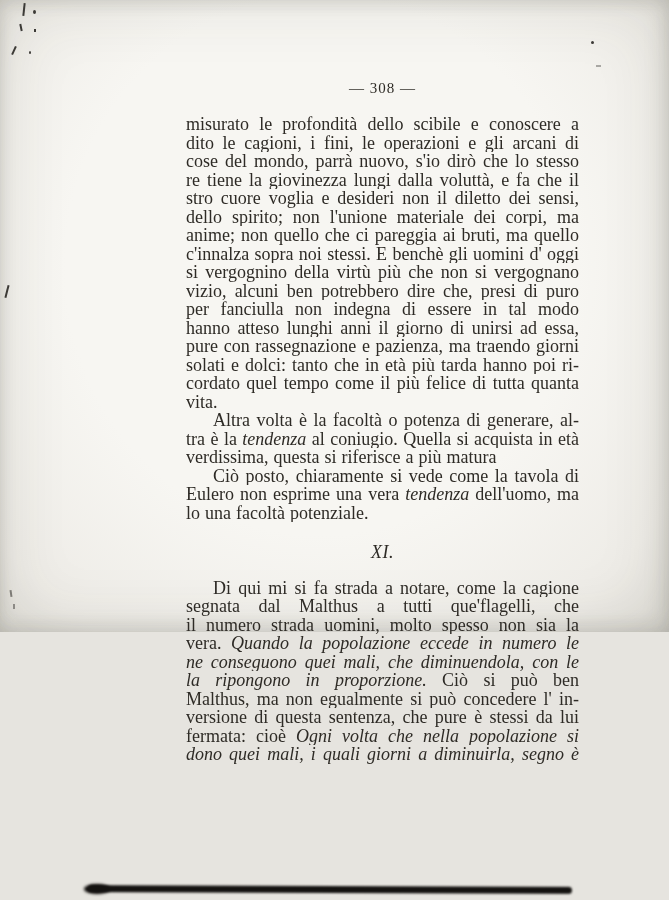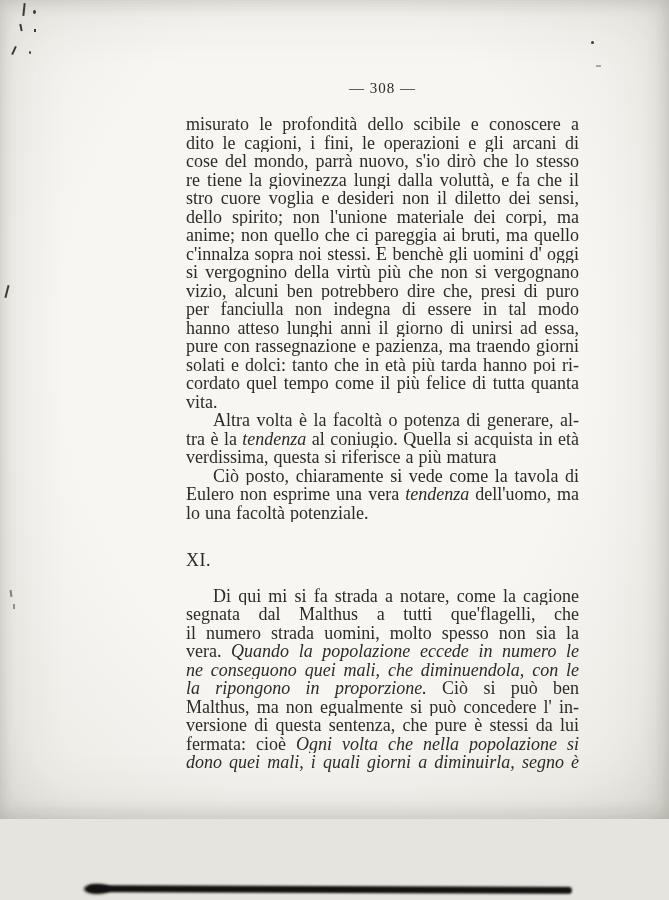--- a/index.html
+++ b/index.html
@@ -3,21 +3,21 @@
 <meta charset="utf-8">
 <style>
   * { margin:0; padding:0; box-sizing:border-box; }
   html, body { width:669px; height:900px; overflow:hidden; }
   body {
     background:#e6e4df;
     font-family:"Liberation Serif","DejaVu Serif",serif;
   }
   .page {
     position:relative;
-    width:669px; height:819px;
+    width:669px; height:632px;
     background: radial-gradient(ellipse at 48% 42%, #f7f6f2 52%, #eeece7 84%, #e2e0da 100%);
     box-shadow: inset 0 0 70px rgba(60,55,45,.12),
                 inset -8px 0 22px rgba(60,55,45,.07),
                 inset 0 -6px 18px rgba(60,55,45,.10),
                 inset 0 6px 14px rgba(60,55,45,.05);
     color:#2e2b26;
   }
   .page-number {
     position:absolute; top:80px; left:186px; width:393px;
     text-align:center; font-size:15px; letter-spacing:1px;
@@ -28,22 +28,22 @@
   }
   .line {
     line-height:18.5px; height:18.5px;
     overflow:hidden;
     word-spacing:.5px;
   }
   .jl { text-align:justify; text-align-last:justify; text-justify:inter-word; }
   .ind { padding-left:27px; }
   .line em { font-style:italic;margin-top:35px; }
   .heading {
-    text-align:left; line-height:18.5px;
-    margin:29px 0 17px; letter-spacing:.5px;
+    text-align:center; line-height:18.5px;
+    margin:21px 0 17px; letter-spacing:.5px;font-style:italic;
   }
   
   .artifact { position:absolute; background:#3c3a36; }
   .m1  { left:23px;  top:3px;   width:2px; height:13px; transform:rotate(6deg); }
   .m2  { left:33px;  top:10px;  width:3px; height:4px;  border-radius:50%; }
   .m3  { left:20px;  top:24px;  width:2px; height:7px;  transform:rotate(-12deg); }
   .m4  { left:34px;  top:29px;  width:2px; height:3px; }
   .m5  { left:13px;  top:46px;  width:2px; height:9px;  transform:rotate(25deg); }
   .m6  { left:29px;  top:51px;  width:2px; height:3px;  border-radius:50%; }
   .m7  { left:6px;   top:285px; width:2px; height:13px; transform:rotate(14deg); }

